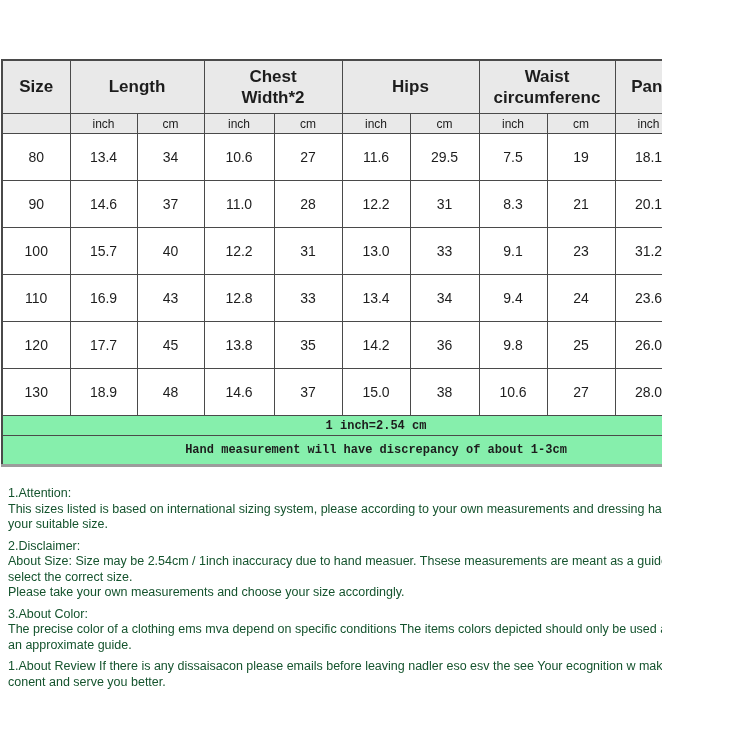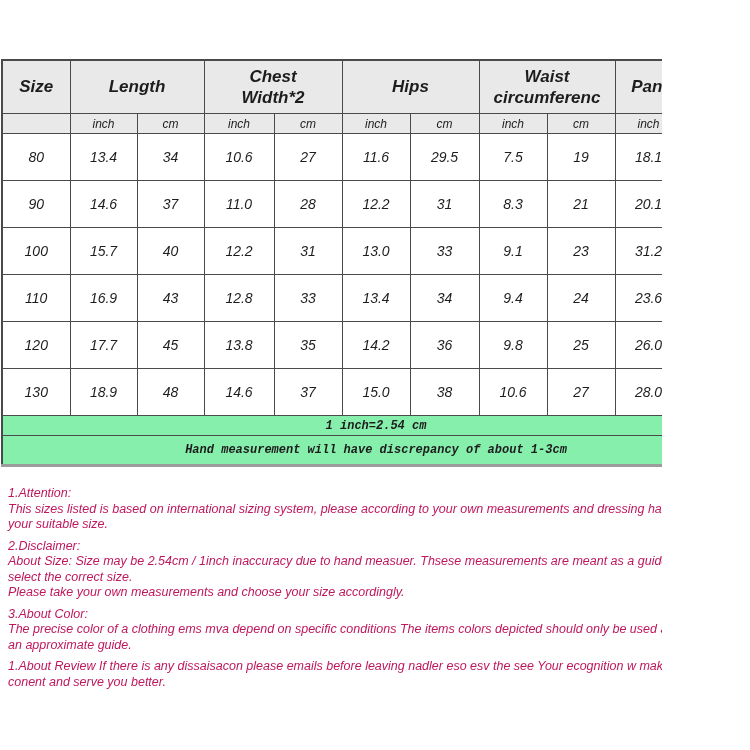--- a/index.html
+++ b/index.html
@@ -7,21 +7,20 @@
     padding: 0;
     background: #ffffff;
     font-family: "Liberation Sans", sans-serif;
   }
   .page {
     position: relative;
     width: 662px;
     height: 750px;
     background: #ffffff;
     overflow: hidden;
-    font-style: italic;
   }
   table.size-chart {
     position: absolute;
     left: 1px;
     top: 59px;
     width: 748px;
     border-collapse: collapse;
     table-layout: fixed;
     border: 2px solid #4a4a4a;
   }
@@ -60,21 +59,21 @@
   }
   tr.note-row.first td { height: 19px; }
   tr.note-row.second td { height: 28px; border-bottom: 3px solid #9c9c9c; }
   .footer-notes {
     position: absolute;
     left: 8px;
     top: 486px;
     width: 738px;
     font-size: 12.5px;
     line-height: 15.5px;
-    color: #be185d;
+    color: #14532d;
   }
   .footer-section { margin-top: 6px; }
   .footer-section:first-child { margin-top: 0; }
   .footer-body { white-space: pre-line; }
 </style>
 </head>
 <body>
 
 <div class="page">
 

